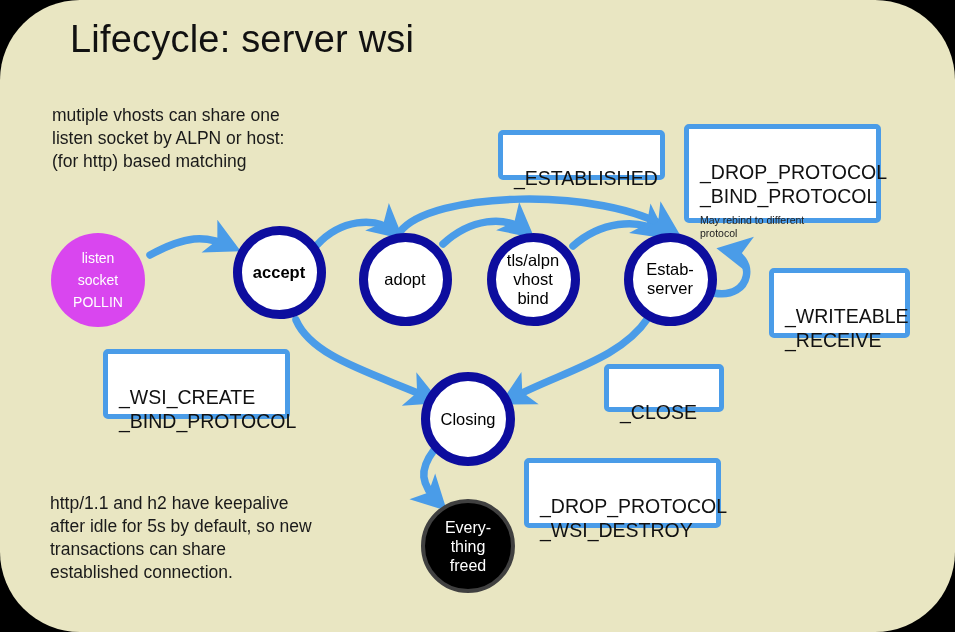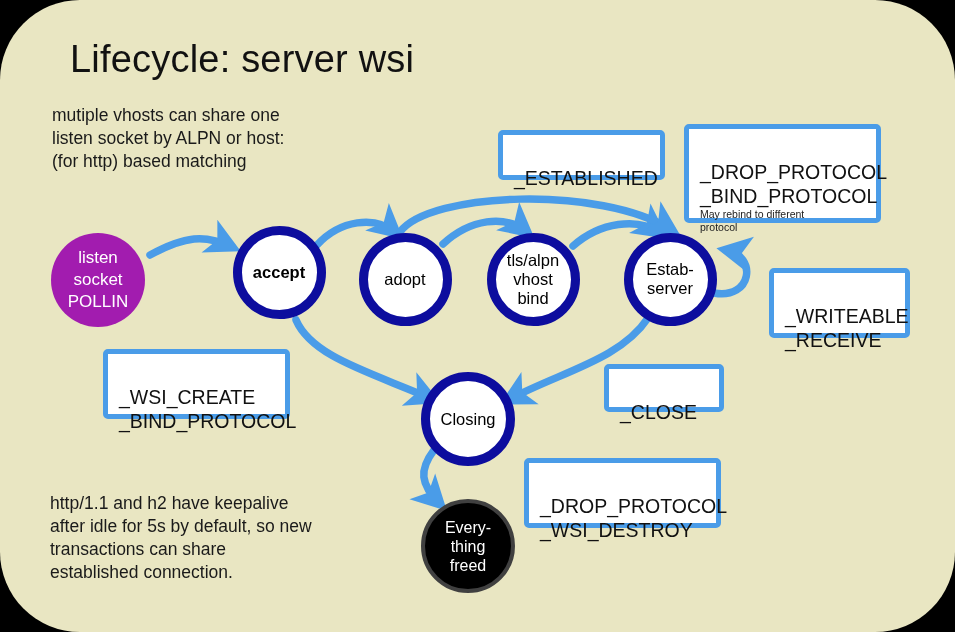--- a/index.html
+++ b/index.html
@@ -35,21 +35,20 @@
     overflow: visible;
   }
   .title {
     position: absolute;
     left: 70px;
     top: 18px;
     font-size: 38px;
     color: #111111;
     letter-spacing: 0.2px;
     white-space: pre;
-    margin-top: 20px;
   }
   .note {
     position: absolute;
     font-size: 17.5px;
     line-height: 23px;
     color: #1a1a1a;
     white-space: pre;
   }
   #note-top { left: 52px; top: 104px; }
   #note-bottom { left: 50px; top: 492px; }
@@ -65,25 +64,25 @@
     line-height: 19px;
     font-size: 16.5px;
     white-space: pre-line;
   }
   .node.state {
     background: #ffffff;
     border: 9px solid #0d0d9e;
     color: #000000;
   }
   .node.source {
-    background: #a21caf;
+    background: #d946ef;
     border: none;
     color: #ffffff;
     line-height: 22px;
-    font-size: 17px;
+    font-size: 14px;
   }
   .node.terminal {
     background: #000000;
     border: 4px solid #404040;
     color: #ffffff;
     line-height: 19px;
     font-size: 16px;
   }
 
   .label-box {
@@ -95,20 +94,21 @@
     padding: 7px 11px 10px 11px;
     color: #111111;
     font-size: 19.5px;
     line-height: 24px;
     white-space: pre-line;
   }
   .label-box .sub {
     display: block;
     font-size: 10.5px;
     line-height: 13px;
+    margin-top: 6px;
     color: #222222;
     white-space: pre-line;
   }
 </style>
 </head>
 <body style="background: rgb(0, 0, 0);">
 
 <div id="canvas">
   <div id="board" style="background: rgb(233, 230, 194); border-radius: 80px;">
 

